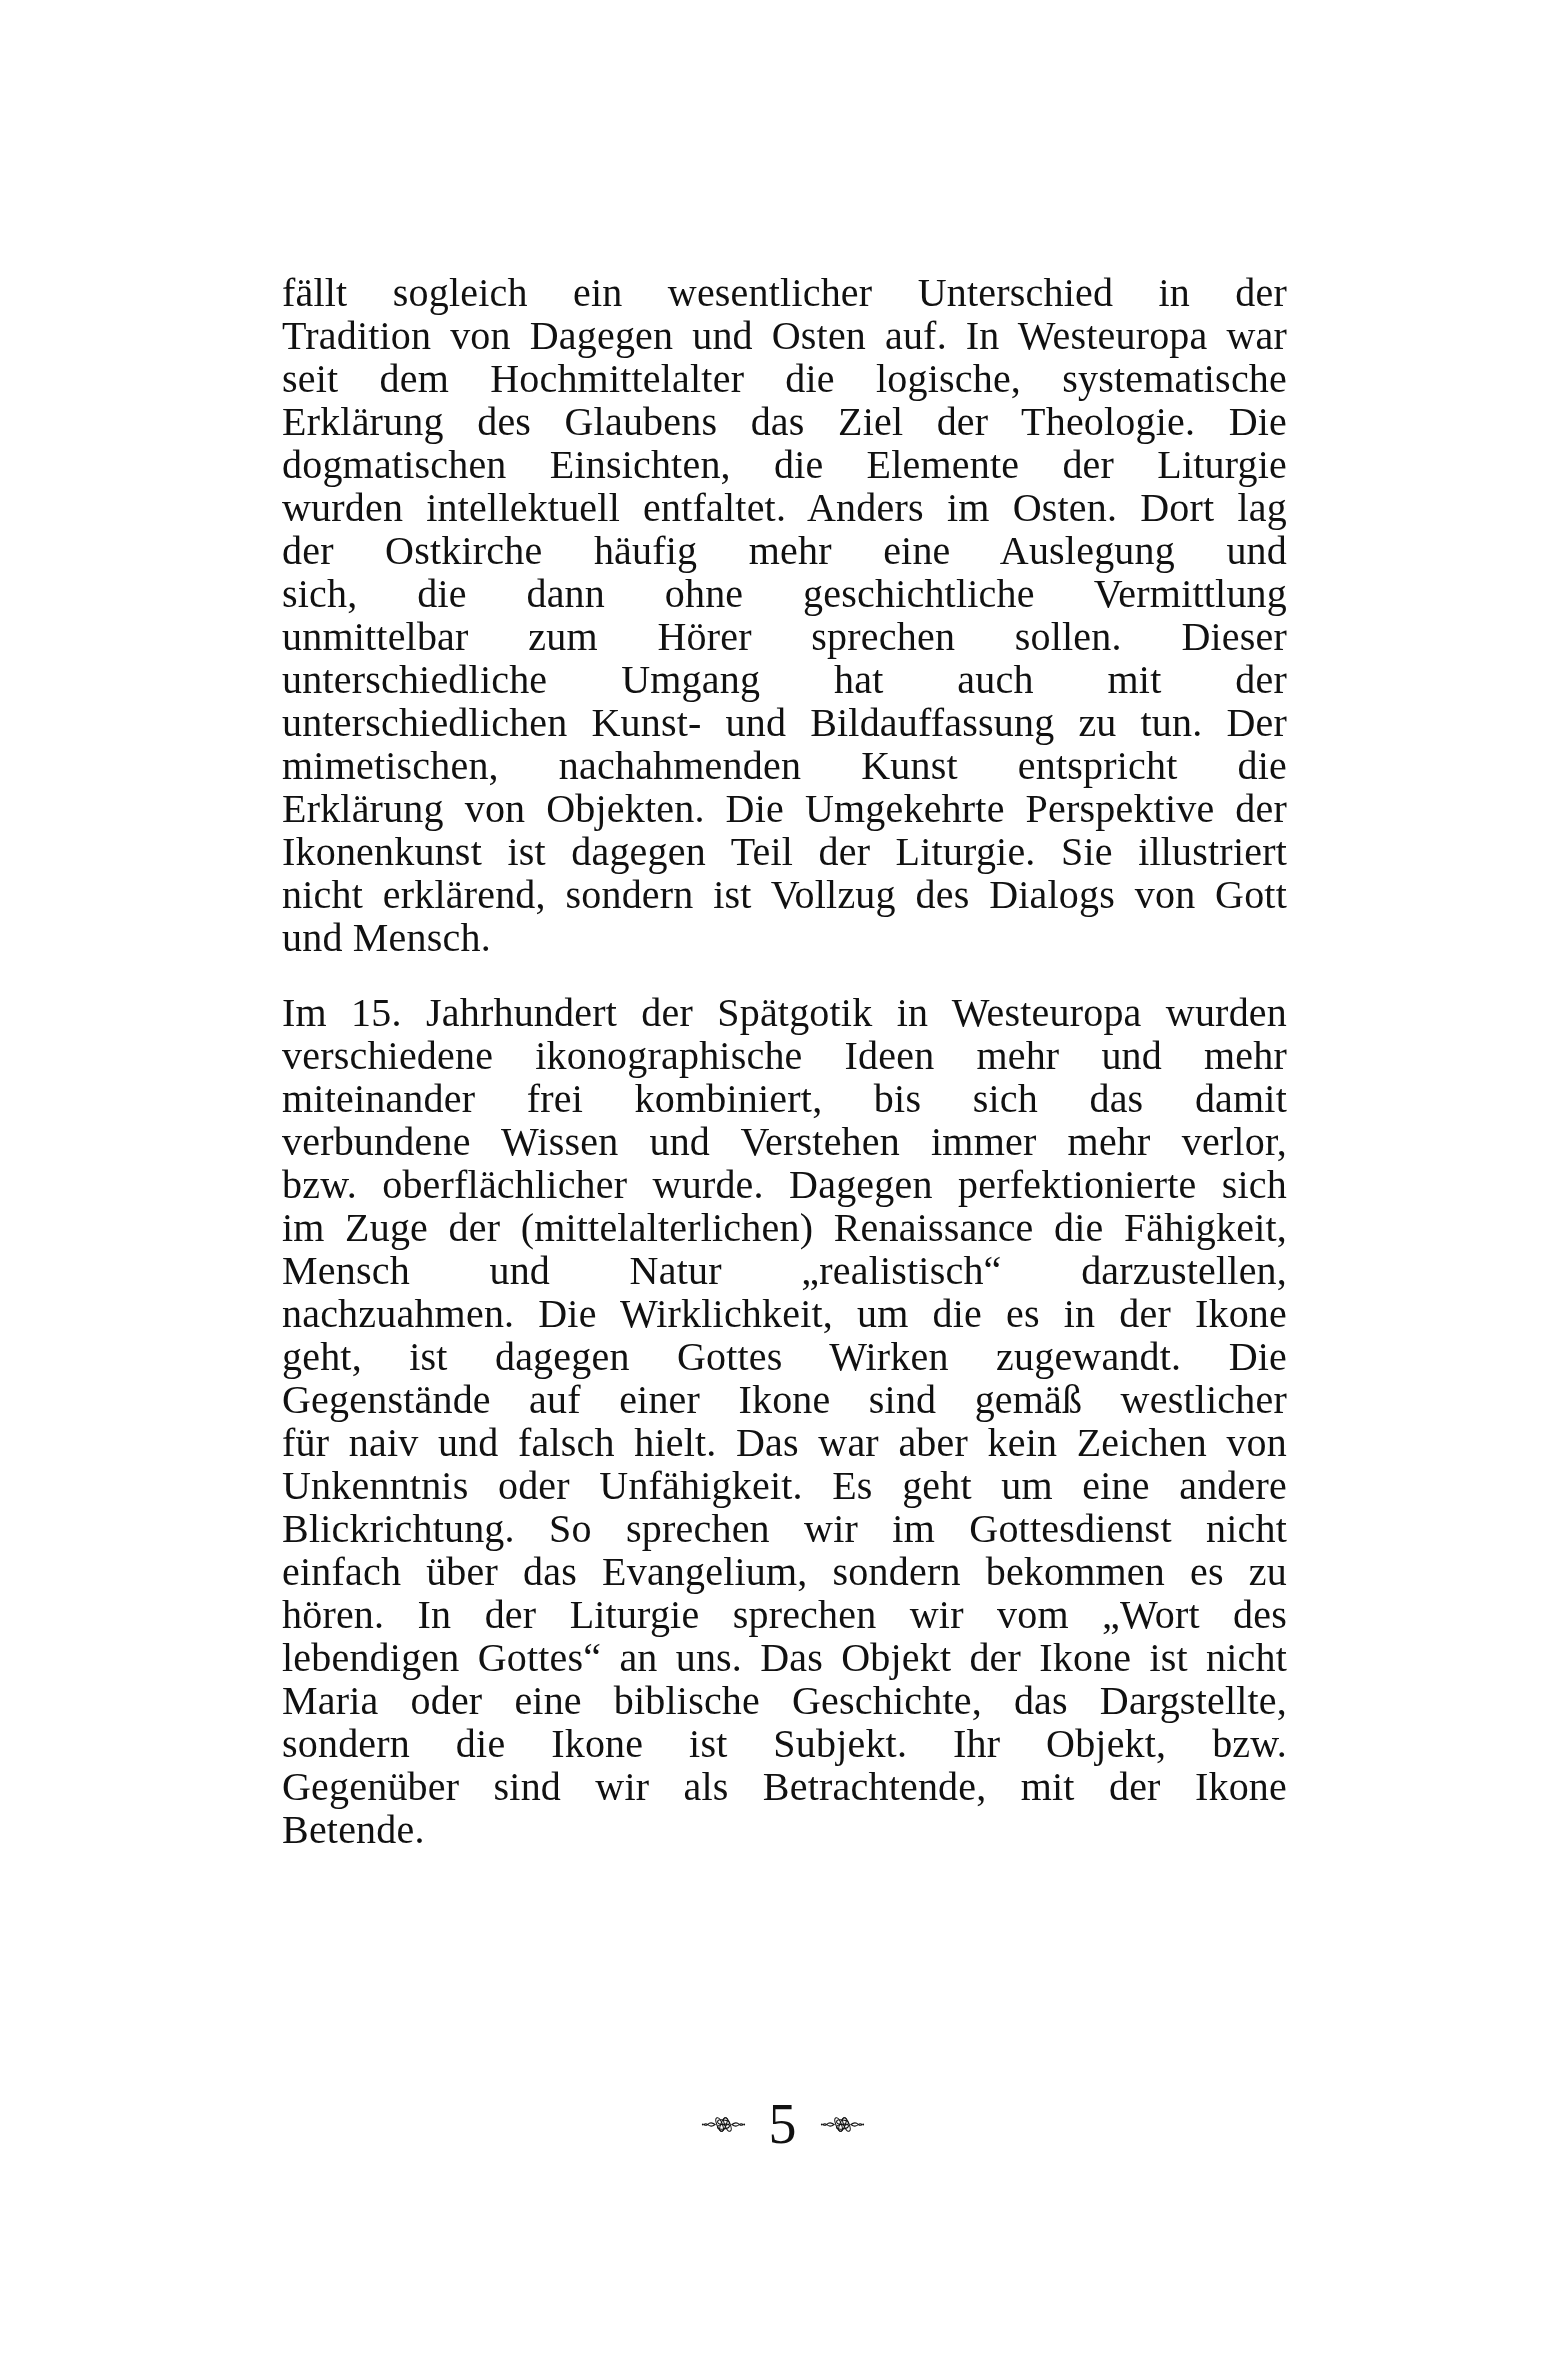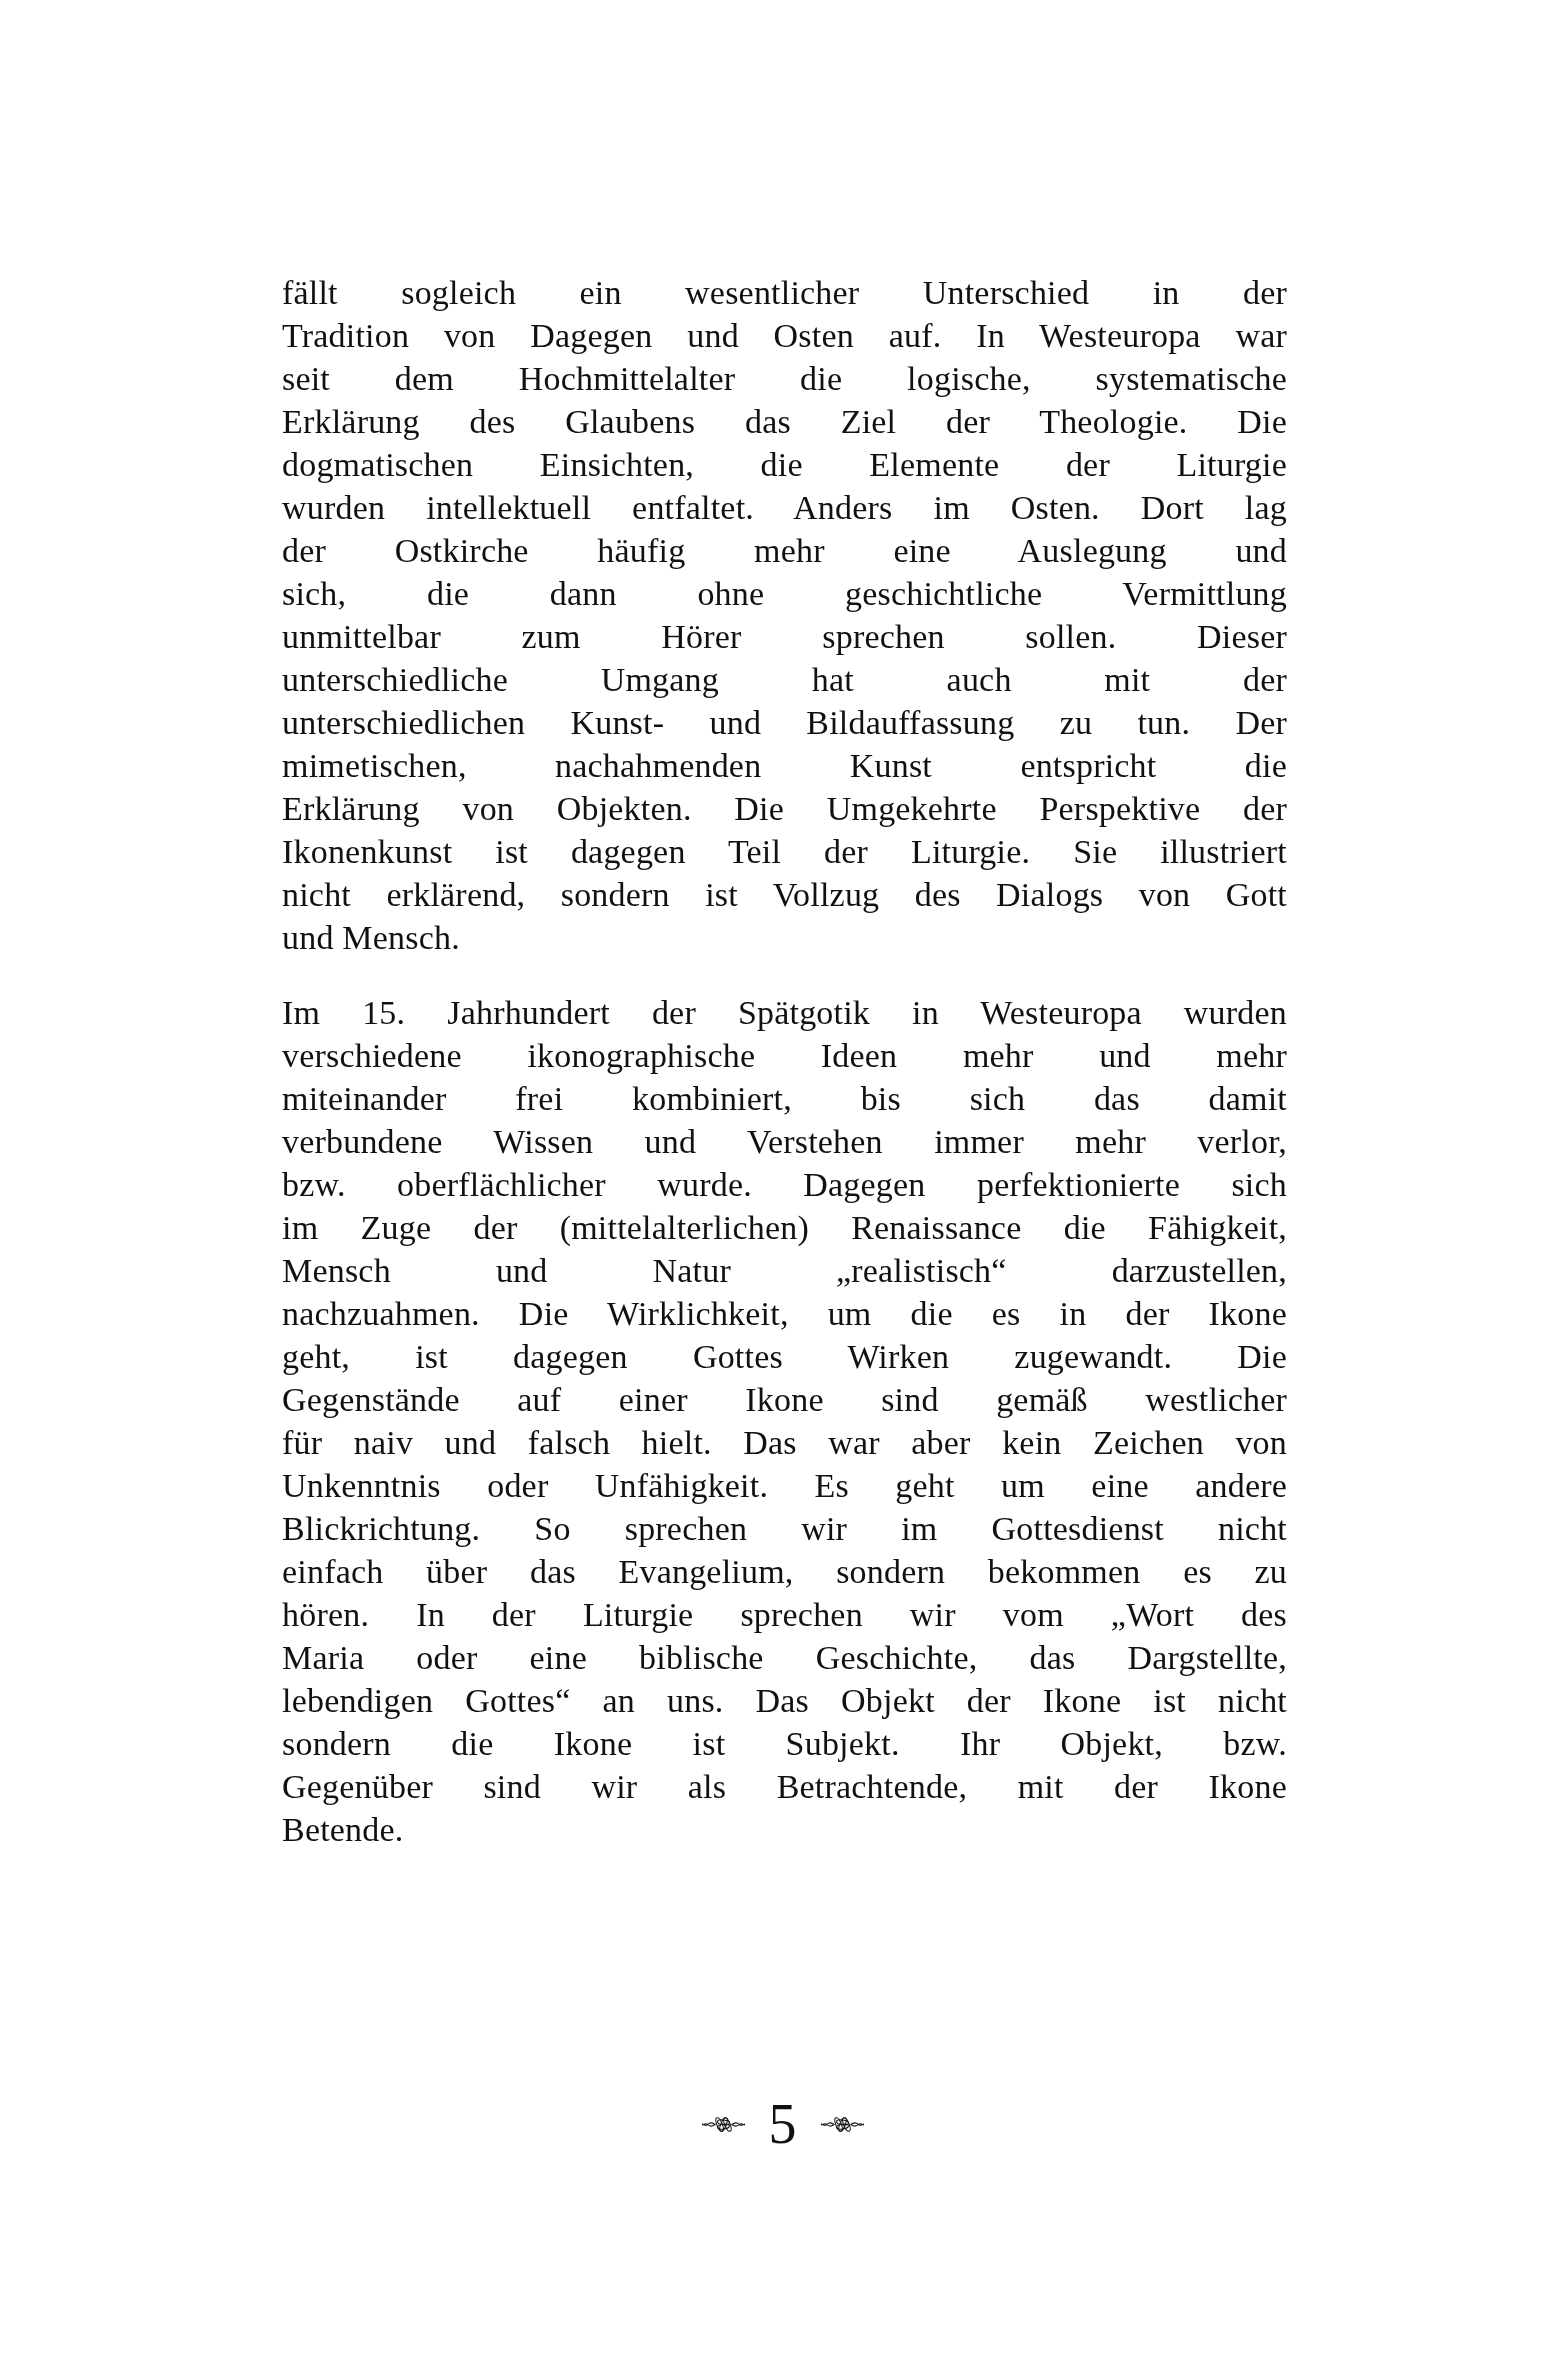--- a/index.html
+++ b/index.html
@@ -18,21 +18,21 @@
   }
   .text-block {
     position: absolute;
     left: 282px;
     top: 271px;
     width: 1005px;
   }
   .para {
     margin: 0 0 32px 0;
     padding: 0;
-    font-size: 34px;
+    font-size: 40px;
     line-height: 43px;
     letter-spacing: 0.2px;
   }
   .line {
     display: block;
     text-align: justify;
     text-align-last: justify;
   }
   .line.last {
     text-align-last: left;
@@ -88,22 +88,22 @@
         <span class="line">im Zuge der (mittelalterlichen) Renaissance die Fähigkeit,</span>
         <span class="line">Mensch und Natur „realistisch“ darzustellen,</span>
         <span class="line">nachzuahmen. Die Wirklichkeit, um die es in der Ikone</span>
         <span class="line">geht, ist dagegen Gottes Wirken zugewandt. Die</span>
         <span class="line">Gegenstände auf einer Ikone sind gemäß westlicher</span>
         <span class="line">für naiv und falsch hielt. Das war aber kein Zeichen von</span>
         <span class="line">Unkenntnis oder Unfähigkeit. Es geht um eine andere</span>
         <span class="line">Blickrichtung. So sprechen wir im Gottesdienst nicht</span>
         <span class="line">einfach über das Evangelium, sondern bekommen es zu</span>
         <span class="line">hören. In der Liturgie sprechen wir vom „Wort des</span>
+        <span class="line">lebendigen Gottes“ an uns. Das Objekt der Ikone ist nicht</span>
         <span class="line">Maria oder eine biblische Geschichte, das Dargstellte,</span>
-        <span class="line">lebendigen Gottes“ an uns. Das Objekt der Ikone ist nicht</span>
         <span class="line">sondern die Ikone ist Subjekt. Ihr Objekt, bzw.</span>
         <span class="line">Gegenüber sind wir als Betrachtende, mit der Ikone</span>
         <span class="line last">Betende.</span>
       </p>
     </main>
 
   <footer class="footer">
 
     <span class="orn">
       <svg width="45" height="27" viewBox="0 0 150 90" xmlns="http://www.w3.org/2000/svg" fill="none" stroke="#111111" stroke-width="3.5">

